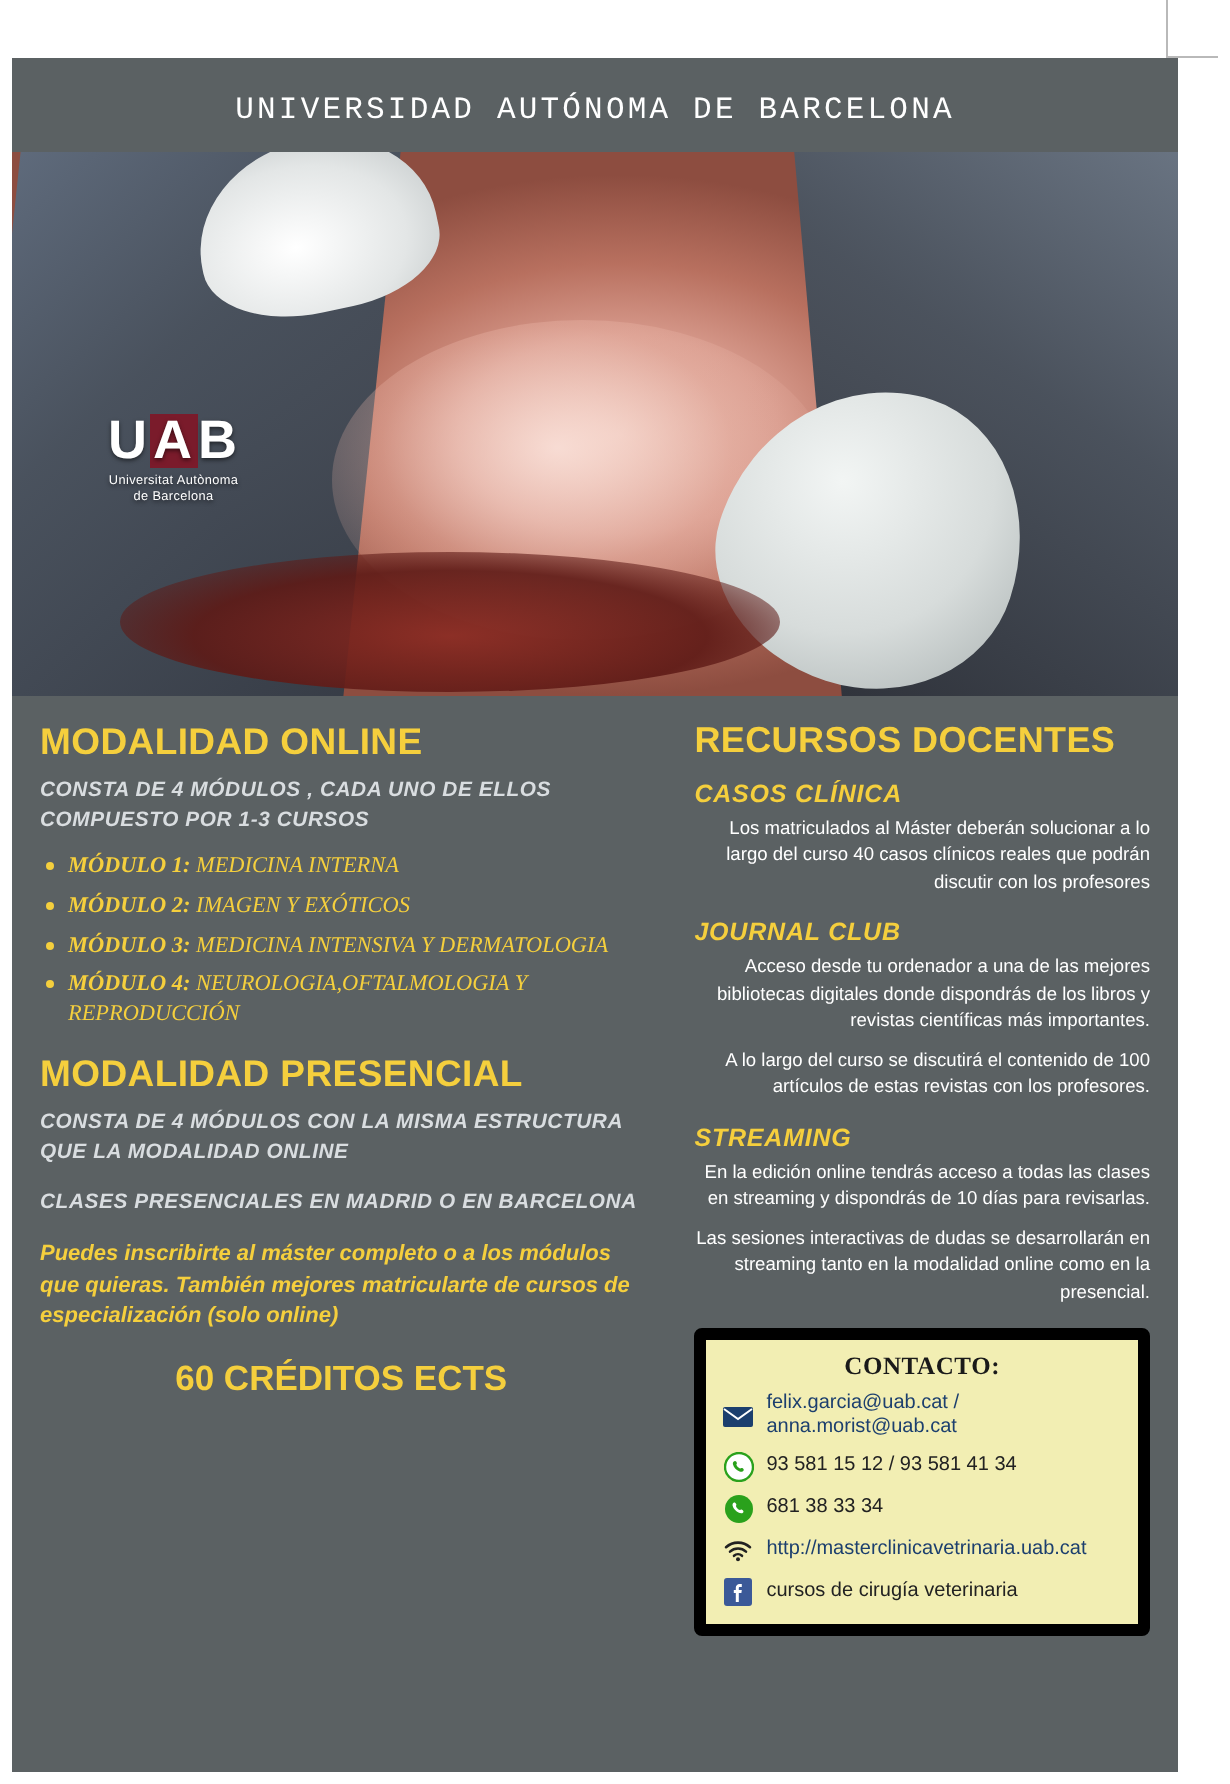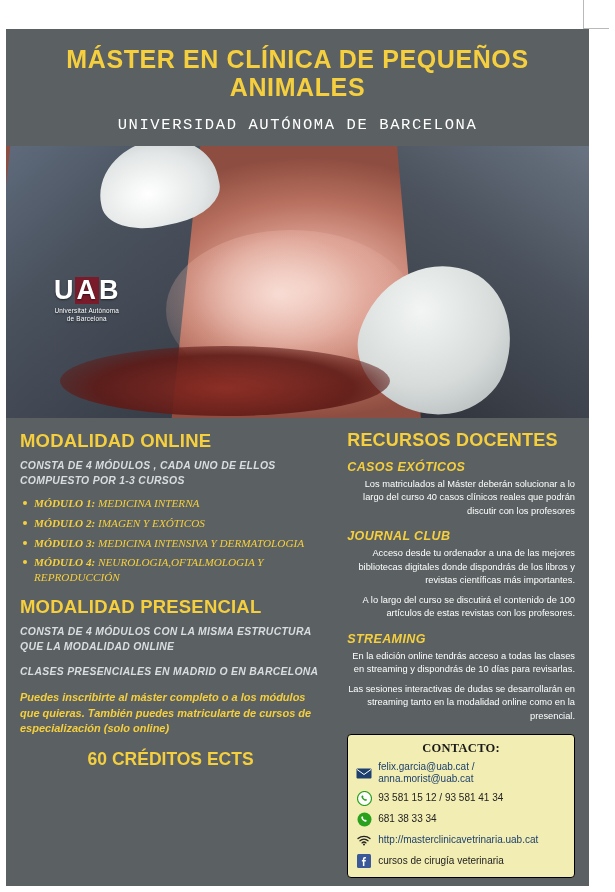--- a/index.html
+++ b/index.html
@@ -263,21 +263,21 @@
     font-size: 9.3px;
     line-height: 1.45;
     margin: 0 0 11px 0;
     text-align: right;
   }
   .p-right.tight { margin-bottom: 6px; }
   
   .contact {
     margin-top: 8px;
     background: #f2eeb3;
-    border: 1px solid #000000;
+    border: 6px solid #000000;
     border-radius: 4px;
     padding: 6px 8px 8px 8px;
     color: #222222;
   }
   .contact-title {
     text-align: center;
     font-family: "Liberation Serif", serif;
     font-size: 12.5px;
     font-weight: bold;
     color: #1a1a1a;
@@ -310,21 +310,20 @@
 </head>
 <body>
 
 <div class="page">
   <div class="crop-line-v"></div>
   <div class="crop-line-h"></div>
 
   <div class="poster">
 
     <div class="header">
-      <h1 class="title">MÁSTER EN CLÍNICA DE PEQUEÑOS ANIMALES</h1>
       <div class="subtitle">
         <span>UNIVERSIDAD AUTÓNOMA DE BARCELONA</span>
       </div>
     </div>
 
     <div class="photo">
       <div class="photo-bg"></div>
       <div class="photo-drape-left"></div>
       <div class="photo-drape-right"></div>
       <div class="tissue-highlight"></div>
@@ -357,29 +356,29 @@
             <b>MÓDULO 3:</b><span class="txt"> MEDICINA INTENSIVA Y DERMATOLOGIA</span>
           </li>
           <li>
             <b>MÓDULO 4:</b><span class="txt"> NEUROLOGIA,OFTALMOLOGIA Y REPRODUCCIÓN</span>
           </li>
         </ul>
 
         <div class="h-yellow">MODALIDAD PRESENCIAL</div>
         <div class="pres-text">CONSTA DE 4 MÓDULOS CON LA MISMA ESTRUCTURA QUE LA MODALIDAD ONLINE</div>
         <div class="pres-text">CLASES PRESENCIALES EN MADRID O EN BARCELONA</div>
-        <div class="pres-note">Puedes inscribirte al máster completo o a los módulos que quieras. También puedes matricularte de cursos de especialización (solo online)</div>
+        <div class="pres-note">Puedes inscribirte al máster completo o a los módulos que quieras. También mejores matricularte de cursos de especialización (solo online)</div>
         <div class="ects">60 CRÉDITOS ECTS</div>
       </div>
 
       <div class="col-right">
         <div class="h-yellow right">RECURSOS DOCENTES</div>
 
         <div>
-          <div class="h-sub">CASOS EXÓTICOS</div>
+          <div class="h-sub">CASOS CLÍNICA</div>
           <p class="p-right">Los matriculados al Máster deberán solucionar a lo largo del curso 40 casos clínicos reales que podrán discutir con los profesores</p>
         </div>
 
         <div>
           <div class="h-sub">JOURNAL CLUB</div>
           <p class="p-right tight">Acceso desde tu ordenador  a una de las mejores bibliotecas digitales donde dispondrás de los libros y revistas científicas más importantes.</p>
           <p class="p-right">A lo largo del curso se discutirá el contenido de 100 artículos de estas revistas con los profesores.</p>
         </div>
 
         <div>

